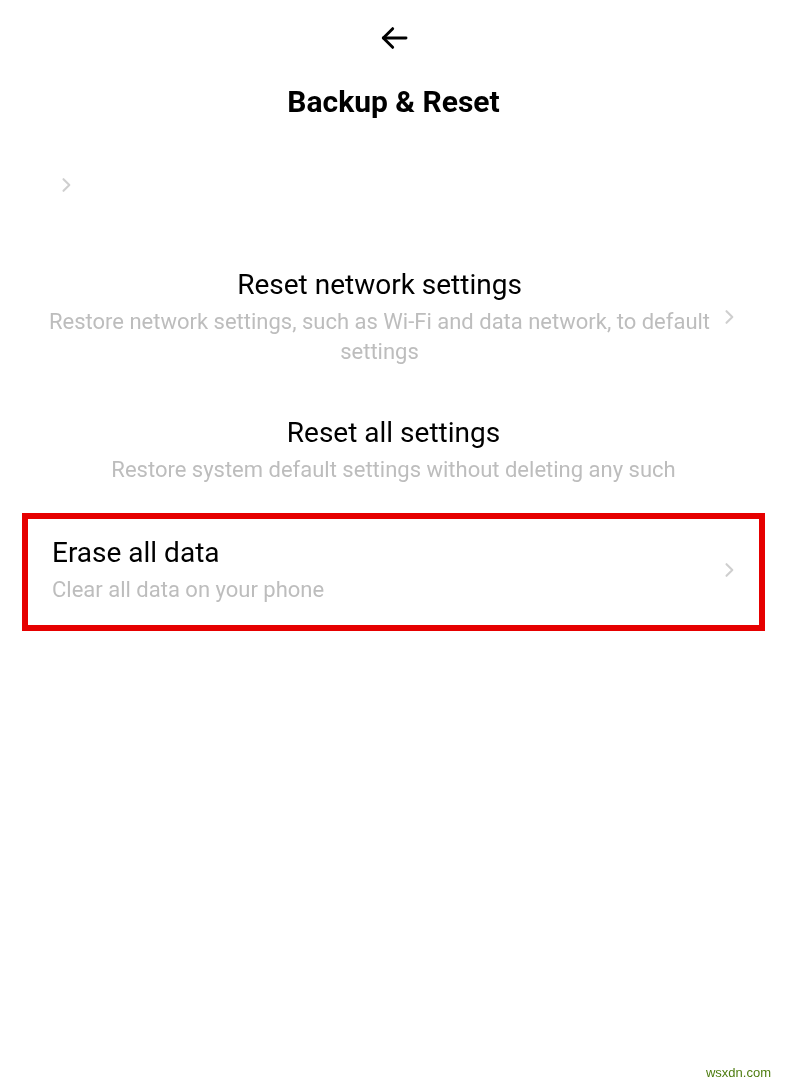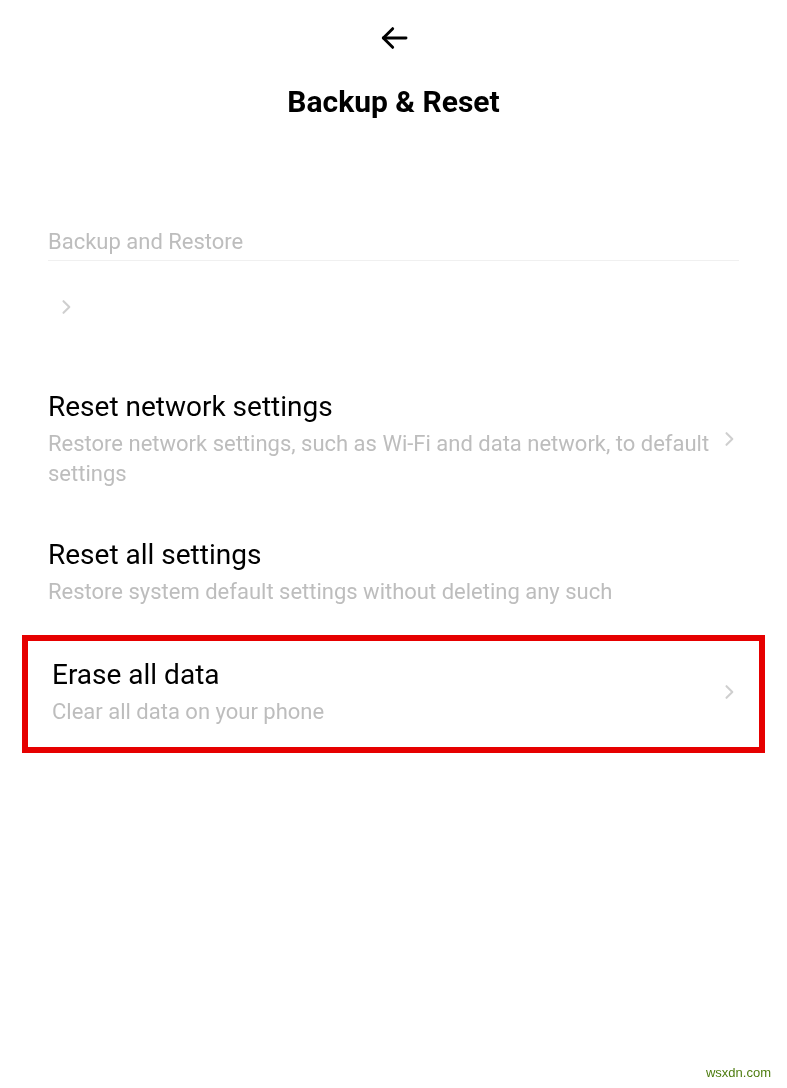--- a/index.html
+++ b/index.html
@@ -54,20 +54,21 @@
     }
     .list-item {
       display: flex;
       align-items: center;
       justify-content: space-between;
       cursor: pointer;
       padding: 36px 0;
     }
     .list-item.compact {
       padding: 24px 0;
+      text-align: center;
     }
     .list-item-text {
       flex: 1;
     }
     .item-title {
       font-size: 28px;
       color: #000;
       font-weight: 400;
       line-height: 1.3;
     }
@@ -115,21 +116,20 @@
     <svg viewBox="0 0 24 24" fill="none" stroke="#000" stroke-width="2.2" stroke-linecap="round" stroke-linejoin="round">
       <line x1="21" y1="12" x2="4" y2="12"></line>
       <polyline points="11 5 4 12 11 19"></polyline>
     </svg>
   </div>
   <div class="page-title">Backup &amp; Reset</div>
 </div>
 
 <div class="content">
 
-  <div class="section-header">Backup and Restore</div>
 
 
   <div class="list-item">
     <div class="chevron">
       <svg viewBox="0 0 24 24" fill="none" stroke="#cfcfcf" stroke-width="2.5" stroke-linecap="round" stroke-linejoin="round">
           <polyline points="9 5 16 12 9 19"></polyline>
         </svg>
     </div>
   </div>
 

